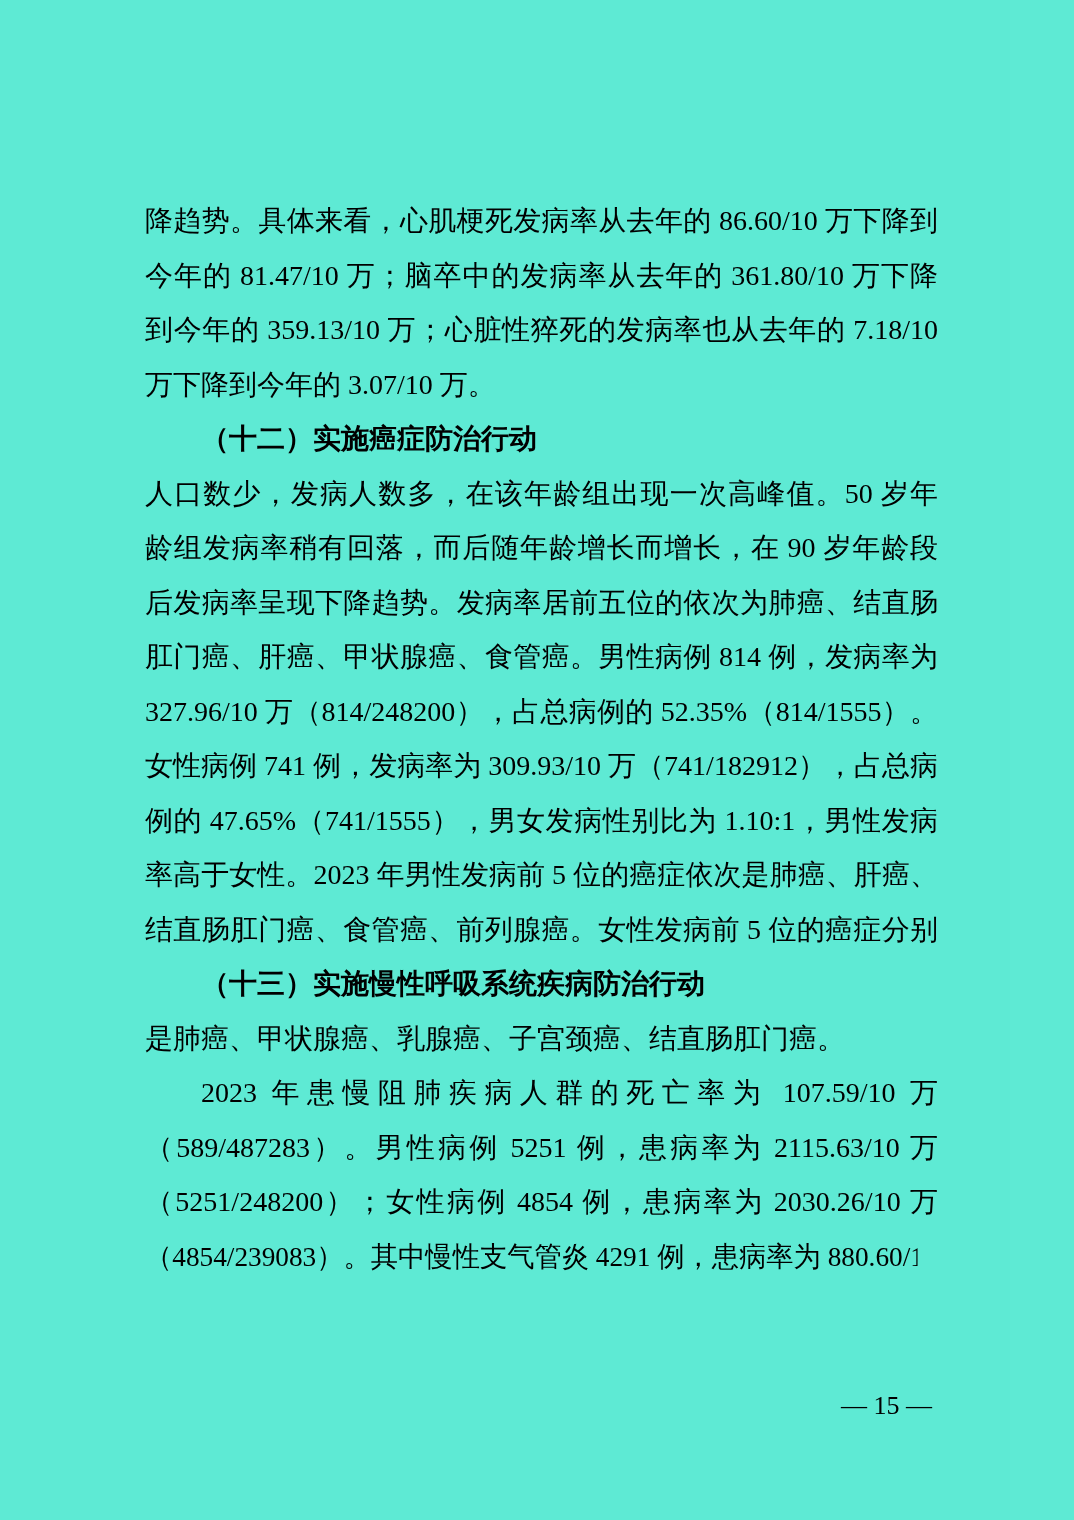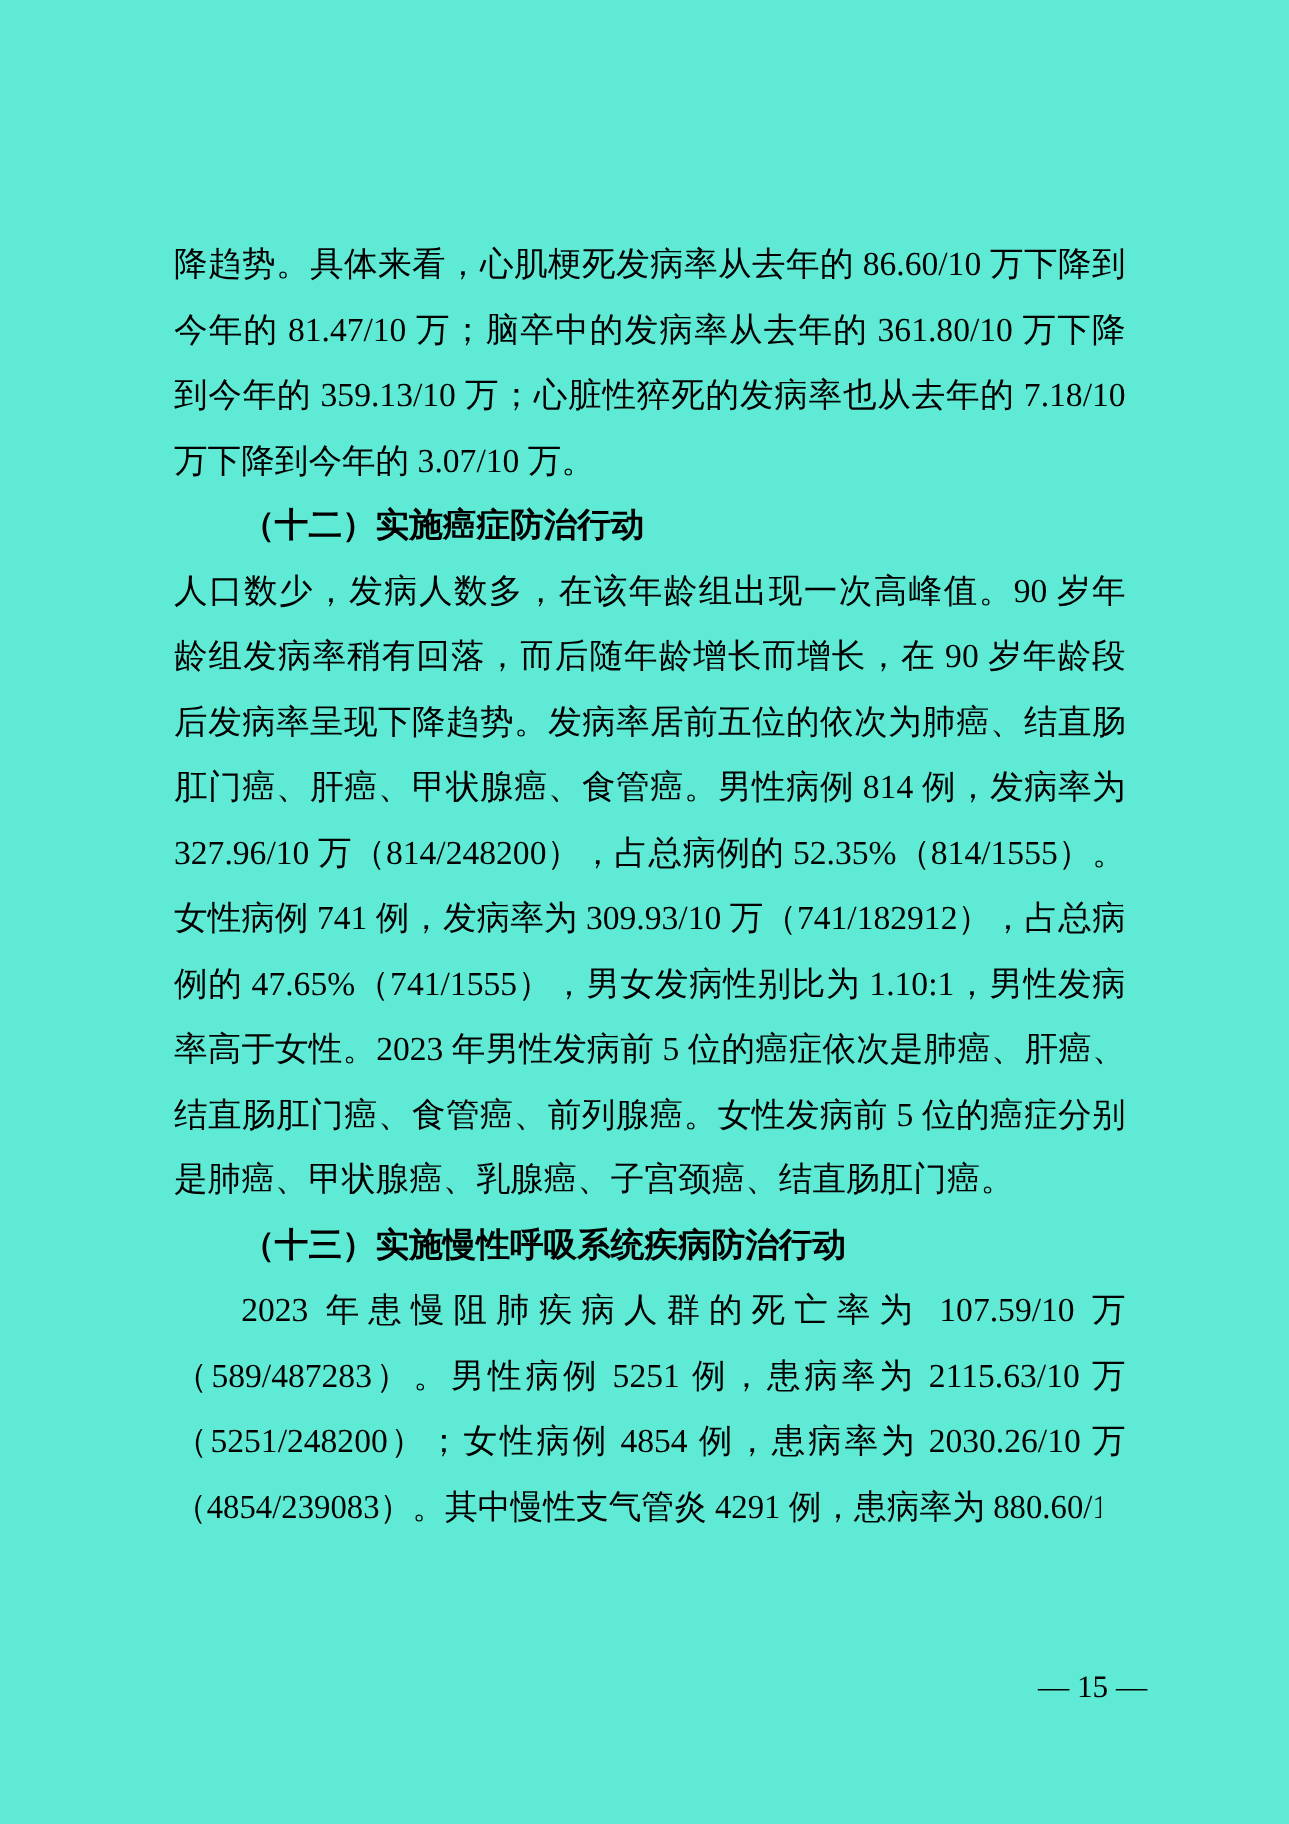--- a/index.html
+++ b/index.html
@@ -44,47 +44,47 @@
     font-weight: 700;
     text-indent: 56px;
     text-align: left;
   }
   .plain {
     text-align: left;
   }
   .footer {
     position: absolute;
     top: 1390px;
-    right: 118px;
+    right: 142px;
     font-size: 26px;
     line-height: 32px;
     color: #000000;
   }
 </style>
 </head>
 <body>
 
 <div class="page">
   <div class="content">
       <div class="line justify" style="white-space: normal;">降趋势。具体来看，心肌梗死发病率从去年的 86.60/10 万下降到</div>
       <div class="line justify" style="white-space: normal;">今年的 81.47/10 万；脑卒中的发病率从去年的 361.80/10 万下降</div>
       <div class="line justify" style="white-space: normal;">到今年的 359.13/10 万；心脏性猝死的发病率也从去年的 7.18/10</div>
       <div class="line plain" style="white-space: normal;">万下降到今年的 3.07/10 万。</div>
       <div class="line heading" style="white-space: normal;">（十二）实施癌症防治行动</div>
-      <div class="line justify" style="white-space: normal;">人口数少，发病人数多，在该年龄组出现一次高峰值。90 岁年</div>
+      <div class="line justify" style="white-space: normal;">人口数少，发病人数多，在该年龄组出现一次高峰值。50 岁年</div>
       <div class="line justify" style="white-space: normal;">龄组发病率稍有回落，而后随年龄增长而增长，在 90 岁年龄段</div>
       <div class="line justify" style="white-space: normal;">后发病率呈现下降趋势。发病率居前五位的依次为肺癌、结直肠</div>
       <div class="line justify" style="white-space: normal;">肛门癌、肝癌、甲状腺癌、食管癌。男性病例 814 例，发病率为</div>
       <div class="line justify" style="white-space: normal;">327.96/10 万（814/248200），占总病例的 52.35%（814/1555）。</div>
       <div class="line justify" style="white-space: normal;">女性病例 741 例，发病率为 309.93/10 万（741/182912），占总病</div>
       <div class="line justify" style="white-space: normal;">例的 47.65%（741/1555），男女发病性别比为 1.10:1，男性发病</div>
       <div class="line justify" style="white-space: normal;">率高于女性。2023 年男性发病前 5 位的癌症依次是肺癌、肝癌、</div>
       <div class="line justify" style="white-space: normal;">结直肠肛门癌、食管癌、前列腺癌。女性发病前 5 位的癌症分别</div>
+      <div class="line heading" style="white-space: normal;">（十三）实施慢性呼吸系统疾病防治行动</div>
       <div class="line plain" style="white-space: normal;">是肺癌、甲状腺癌、乳腺癌、子宫颈癌、结直肠肛门癌。</div>
-      <div class="line heading" style="white-space: normal;">（十三）实施慢性呼吸系统疾病防治行动</div>
       <div class="line justify-indent" style="white-space: normal;">2023 年患慢阻肺疾病人群的死亡率为 107.59/10 万</div>
       <div class="line justify" style="white-space: normal;">（589/487283）。男性病例 5251 例，患病率为 2115.63/10 万</div>
       <div class="line justify" style="white-space: normal;">（5251/248200）；女性病例 4854 例，患病率为 2030.26/10 万</div>
       <div class="line justify" style="white-space: nowrap; transform: scaleX(0.974201); transform-origin: left center;">（4854/239083）。其中慢性支气管炎 4291 例，患病率为 880.60/10</div>
     </div>
   <div class="footer">
     <span>— 15 —</span>
   </div>
 </div>
 

